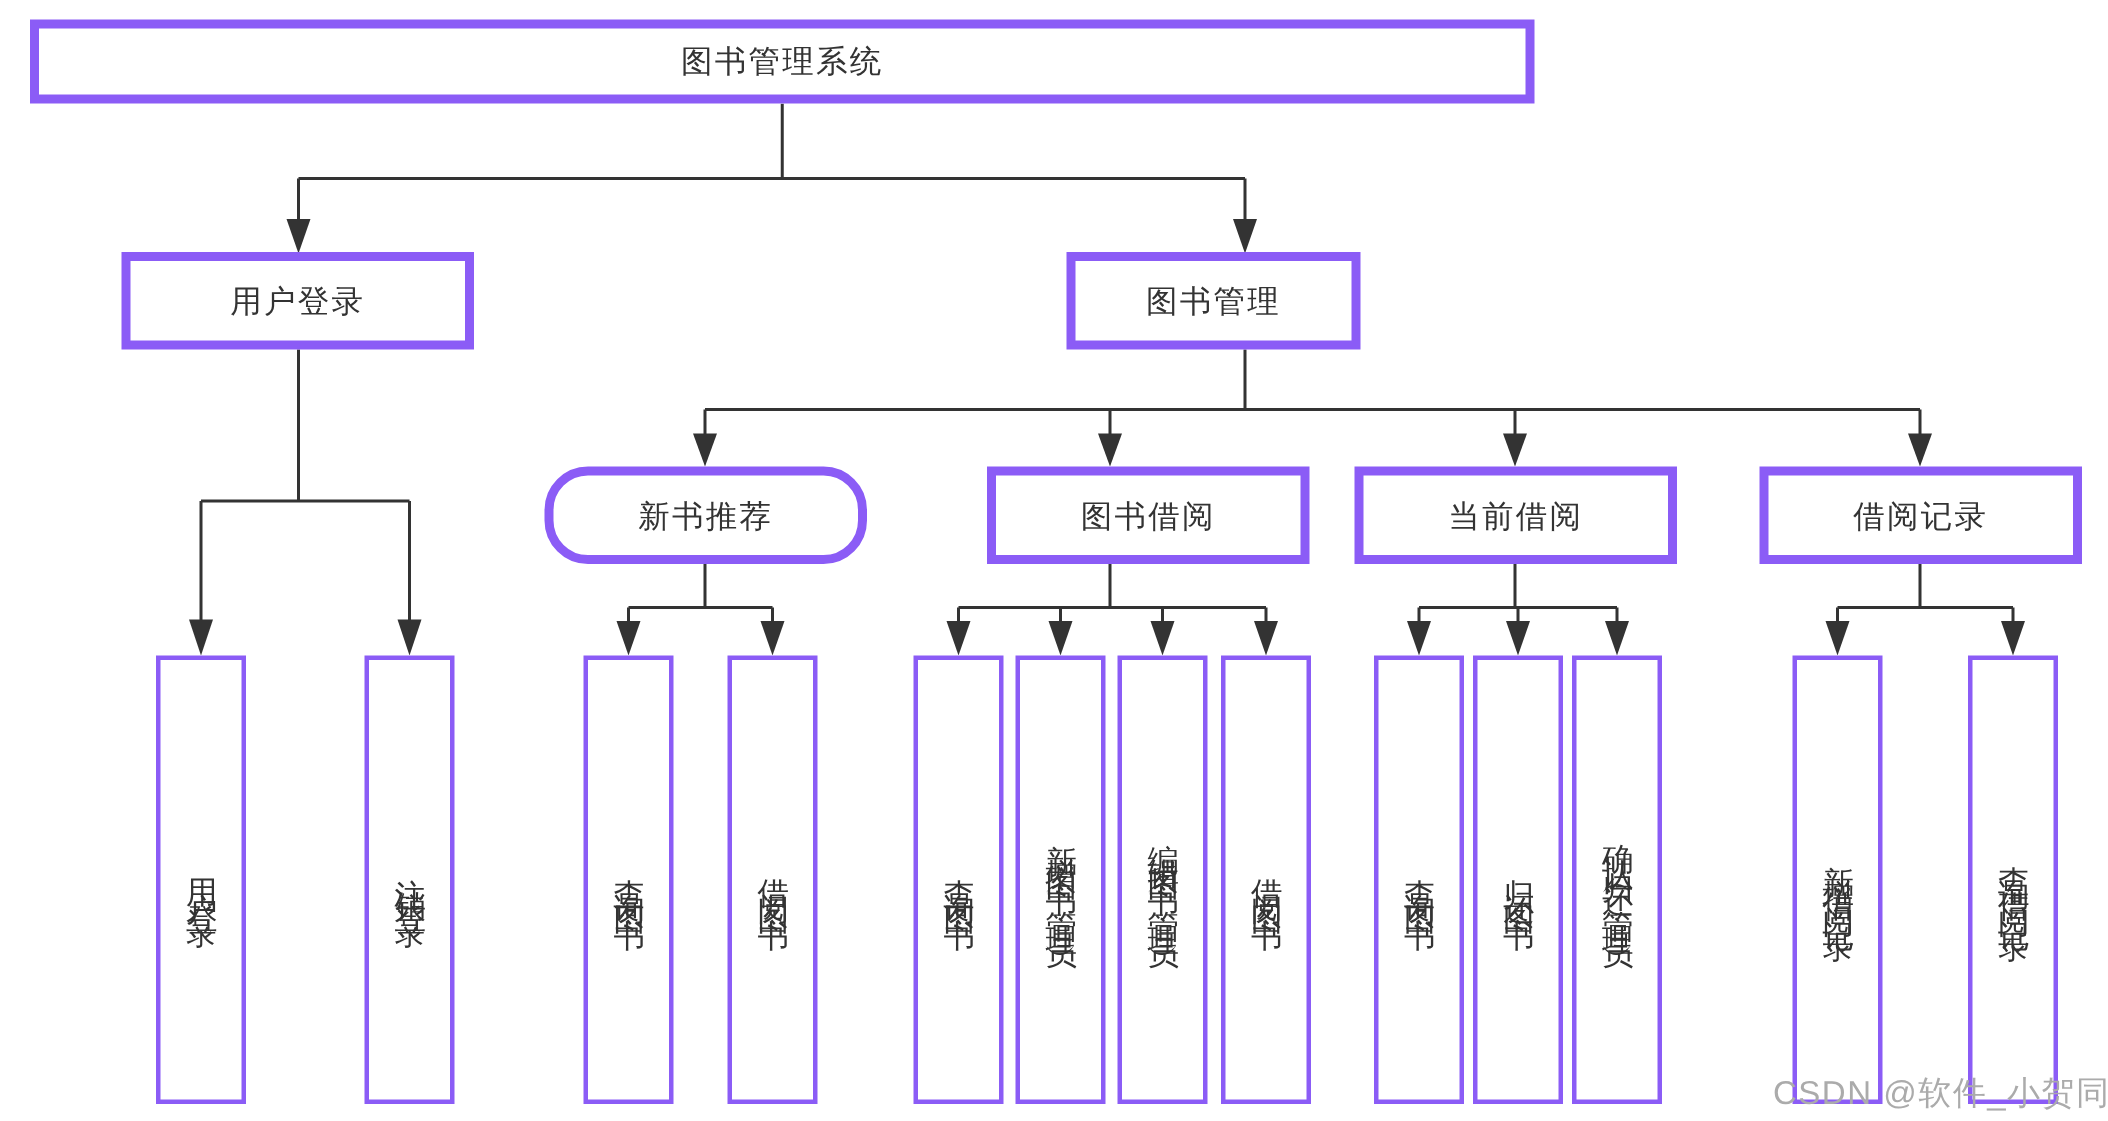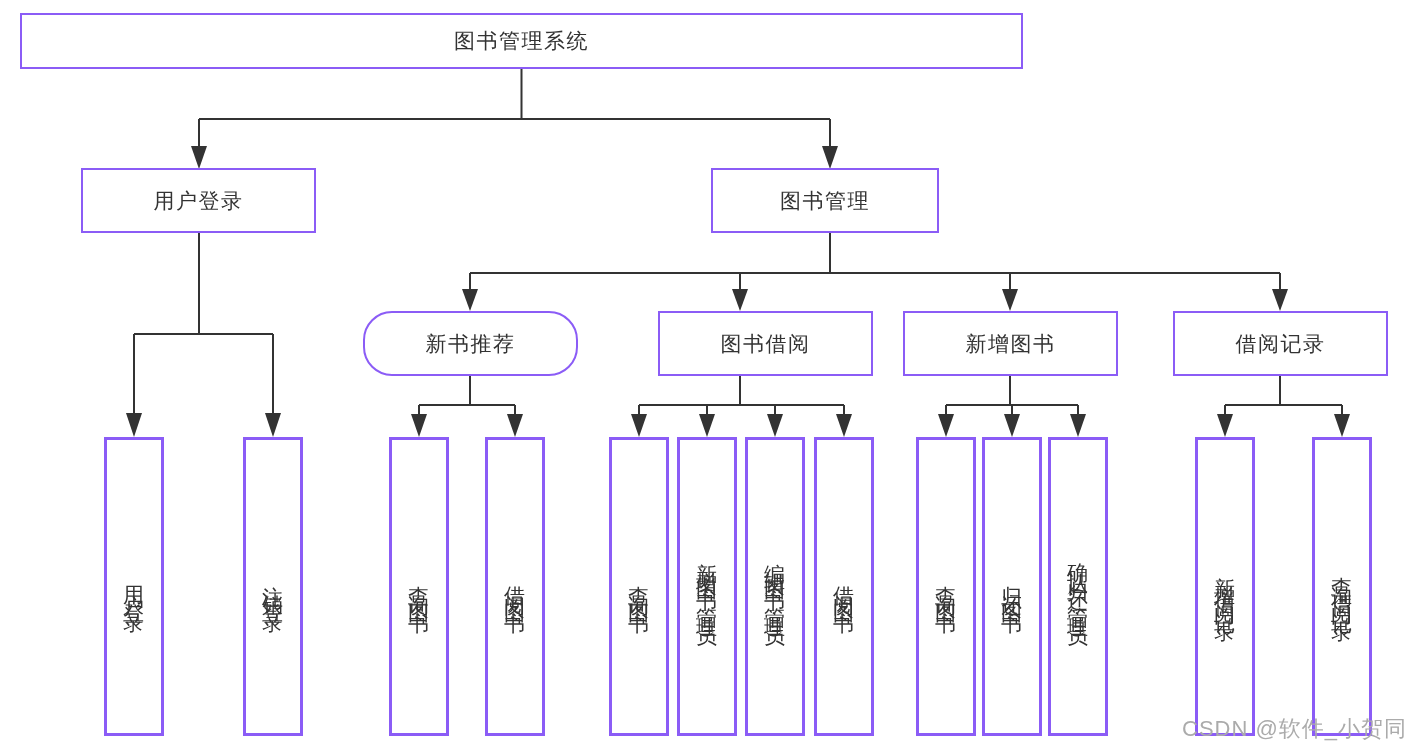--- a/index.html
+++ b/index.html
@@ -14,21 +14,21 @@
   .connectors {
     position: absolute;
     left: 0; top: 0;
     width: 1405px; height: 747px;
     pointer-events: none;
   }
   .box {
     position: absolute;
     box-sizing: border-box;
     background: #ffffff;
-    border: 2px solid #8b5cf6;
+    border: 6px solid #8b5cf6;
     display: flex;
     align-items: center;
     justify-content: center;
     font-size: 21px;
     color: #333333;
     letter-spacing: 1.5px;
     white-space: nowrap;
   }
   .leaf {
     border-width: 3px;
@@ -96,25 +96,25 @@
       <polygon points="1012,437 1004,414 1020,414"></polygon>
       <polygon points="1078,437 1070,414 1086,414"></polygon>
       <polygon points="1225,437 1217,414 1233,414"></polygon>
       <polygon points="1342,437 1334,414 1350,414"></polygon>
     </g>
   </svg>
 
   <div class="box root-box">图书管理系统</div>
 
   <div class="box lvl2" style="left:81px; width:235px;">用户登录</div>
-  <div class="box lvl2" style="left:711px; width:228px;">图书管理</div>
+  <div class="box lvl2" style="left:711px; width:196px;">图书管理</div>
 
   <div class="box lvl3" style="left:363px;border-radius:29px;">新书推荐</div>
   <div class="box lvl3" style="left:633px;margin-left:25px;">图书借阅</div>
-  <div class="box lvl3" style="left:903px;">新增图书</div>
+  <div class="box lvl3" style="left:903px;">当前借阅</div>
   <div class="box lvl3" style="left:1173px;">借阅记录</div>
 
   <div class="box leaf" style="left:104px;">用户登录</div>
   <div class="box leaf" style="left:243px;">注销登录</div>
 
   <div class="box leaf" style="left:389px;">查询图书</div>
   <div class="box leaf" style="left:485px;">借阅图书</div>
 
   <div class="box leaf" style="left:609px;">查询图书</div>
   <div class="box leaf" style="left:677px;">新增图书（管理员）</div>

